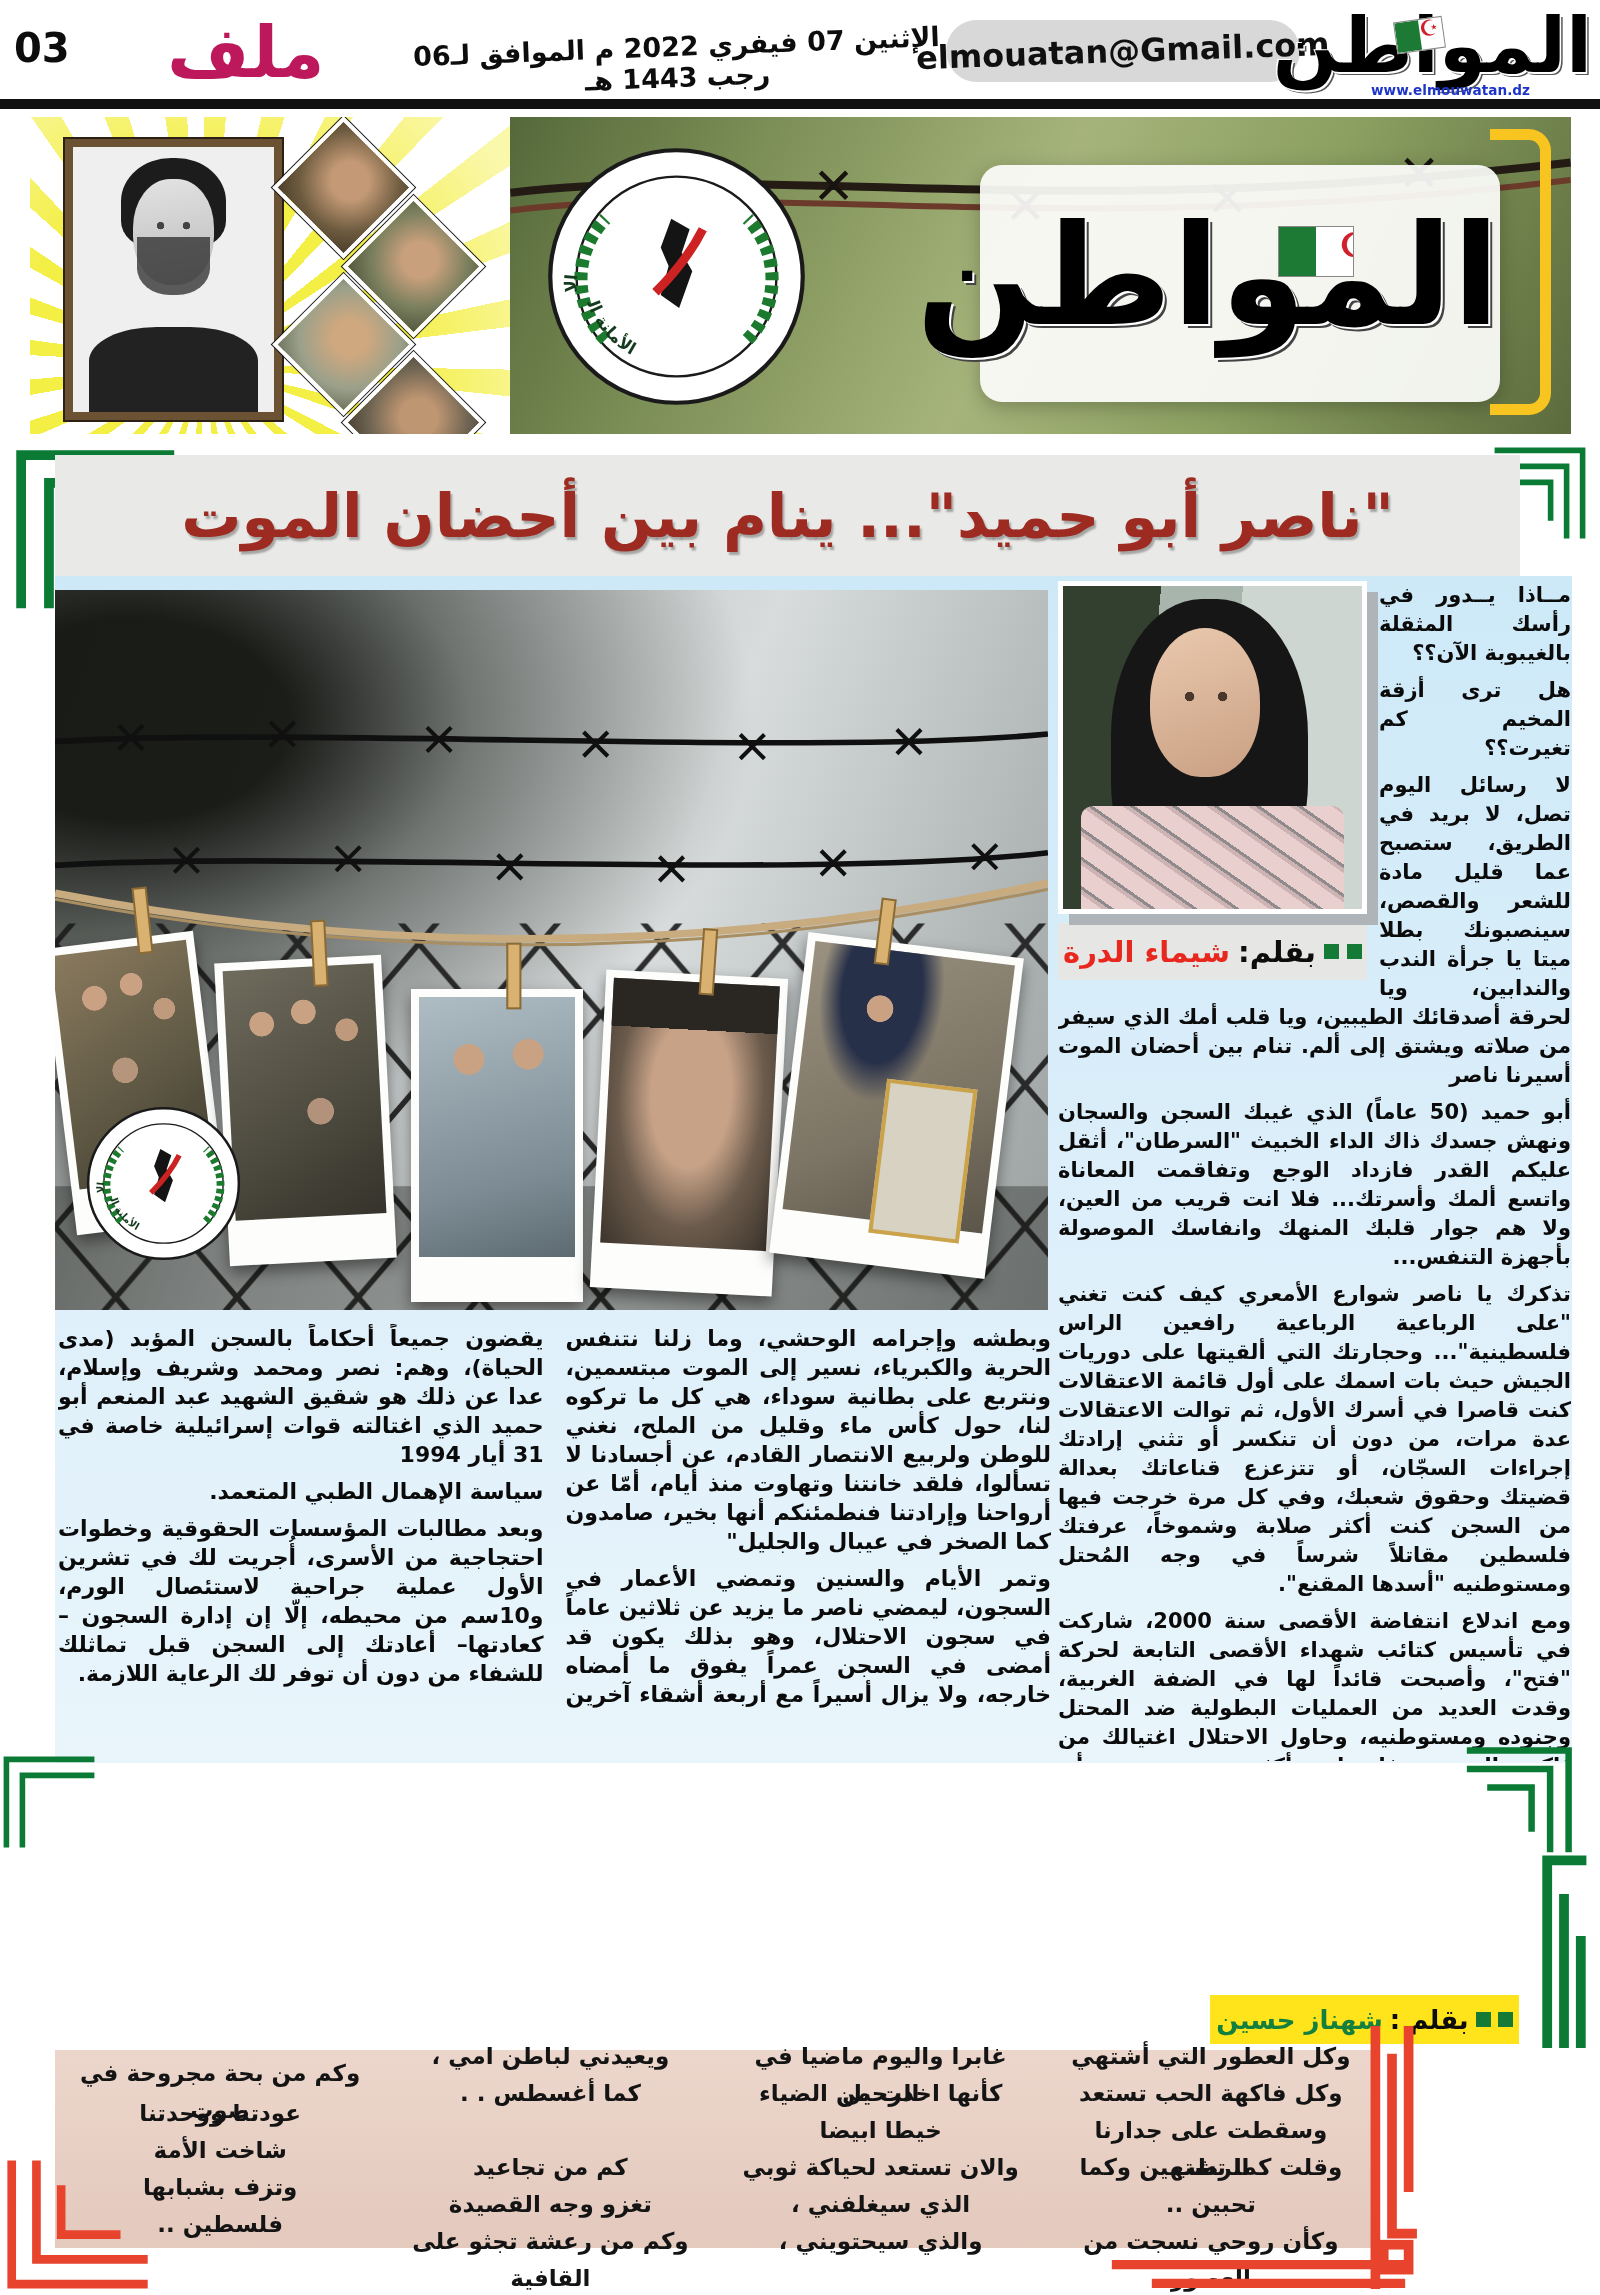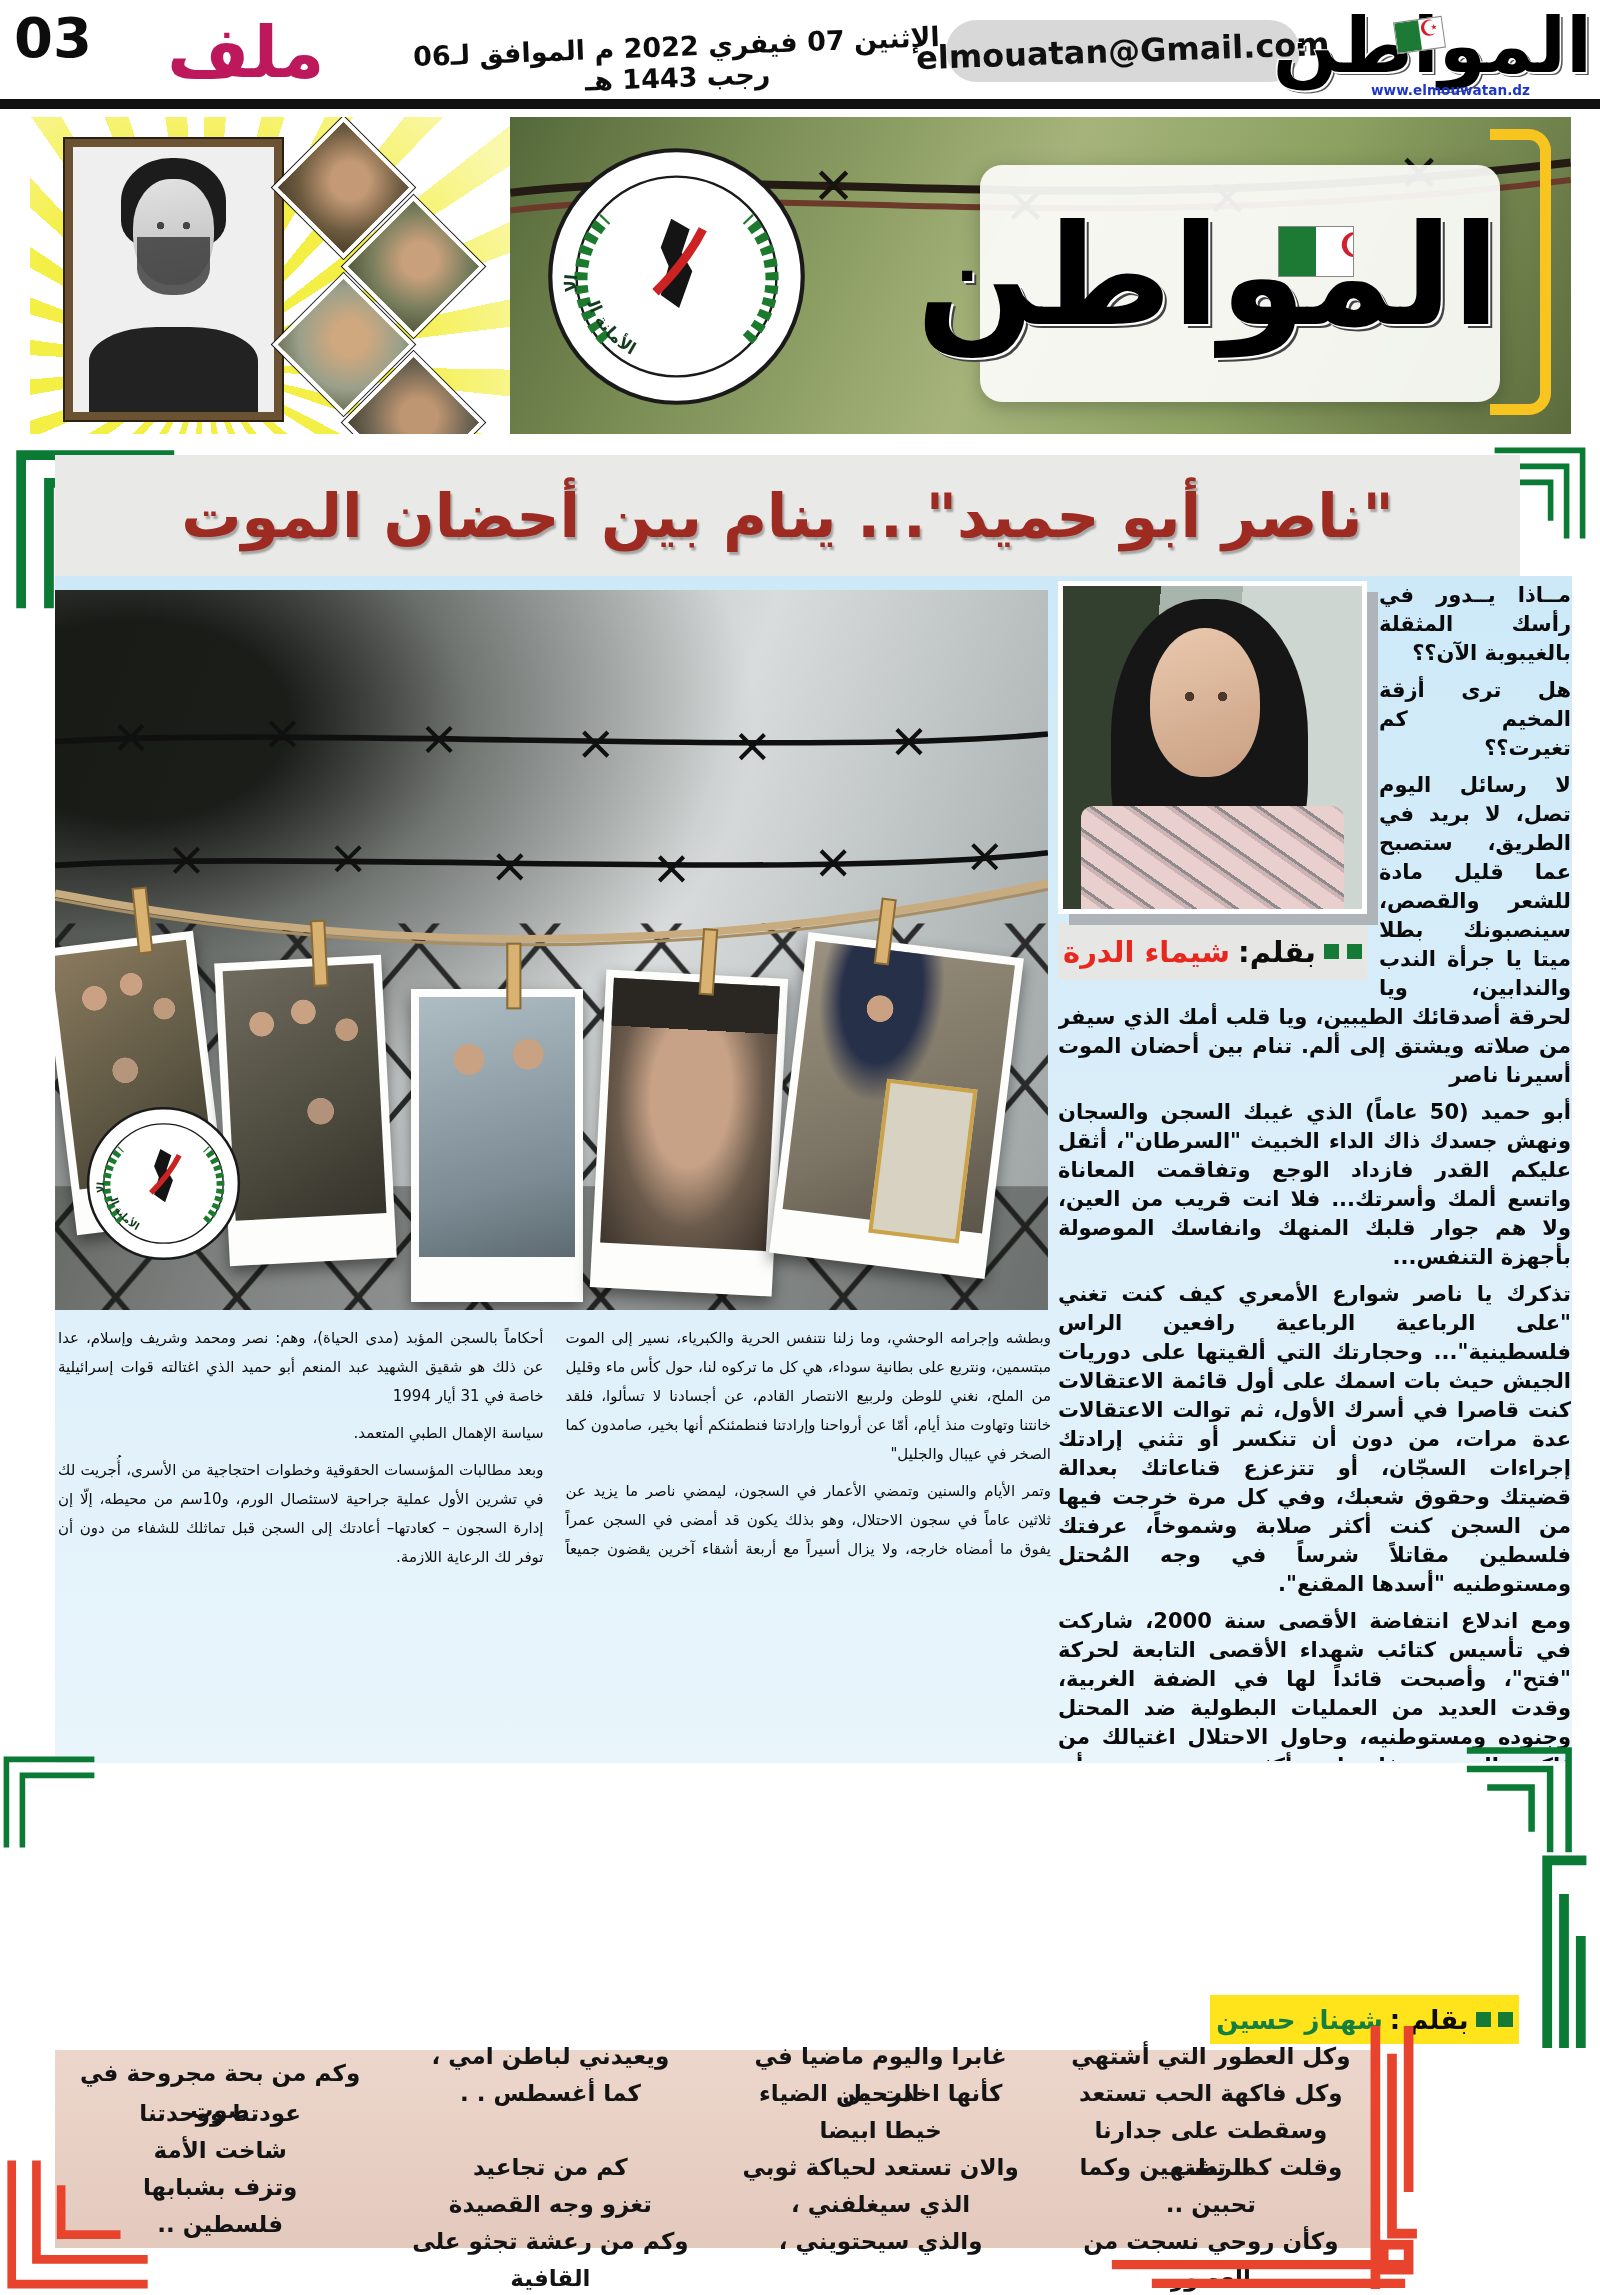--- a/index.html
+++ b/index.html
@@ -3,21 +3,21 @@
 <meta charset="utf-8">
 <style>
   * { margin:0; padding:0; box-sizing:border-box; }
   html,body { background:#ffffff; }
   body { width:1600px; height:2295px; position:relative; overflow:hidden;
          font-family:"DejaVu Sans", sans-serif; }
   .page { position:absolute; inset:0; background:#fff; }
 
   
   .hdr { position:absolute; left:0; top:0; width:1600px; height:99px; background:#fff; }
-  .pagenum { position:absolute; left:14px; top:5px; font-size:56px; font-weight:900; color:#0d0d0d; }
+  .pagenum { position:absolute; left:14px; top:25px; font-size:40px; font-weight:900; color:#0d0d0d; }
   .sectionlbl { position:absolute; left:167px; top:11px; font-size:71px; font-weight:900; color:#be185d; }
   .dateline { position:absolute; left:394px; top:31px; width:566px; font-size:27px; font-weight:800;
               color:#0d0d0d; direction:rtl; text-align:center; transform:rotate(-2.2deg); }
   .email-pill { position:absolute; left:946px; top:20px; width:354px; height:62px; background:#d8d8d8;
                 border-radius:32px; display:flex; align-items:center; justify-content:center; }
   .email-pill span { font-size:32px; font-weight:900; color:#101010; transform:rotate(-2deg); }
   .brandhead { position:absolute; left:1309px; top:0; width:283px; height:99px; text-align:center; }
   .brandhead .btxt { font-size:76px; font-weight:900; color:#000; line-height:91px;
                      text-shadow:1.5px 1.5px 0 #fff, -1.5px -1.5px 0 #fff, 3px 3px 0 #555; }
   .flag { position:absolute; width:49px; height:32px; border:1.5px solid #888; overflow:hidden; background:#fff; }
@@ -101,21 +101,21 @@
   .sq { width:15px; height:15px; background:#157a36; display:inline-block; }
   .byline-bar .lbl, .poem-byline .lbl { font-size:29px; font-weight:700; color:#0d0d0d; }
   .byline-bar .nm { font-size:29px; font-weight:900; color:#e8281e; }
   .q { font-size:29px; font-weight:900; color:#0d0d0d; line-height:39px; margin-bottom:23px; text-align:right; }
   .bodytext p { font-size:21px; font-weight:700; color:#0b0b0b; line-height:29px;
                 text-align:justify; margin-bottom:8px; }
 
   
   .bottomcols { position:absolute; left:3px; top:748px; width:993px; height:435px;
                 columns:2; column-gap:22px; direction:rtl; overflow:hidden; }
-  .bottomcols p { font-size:15px; font-weight:400; color:#0b0b0b; line-height:29px; text-align:justify; margin-bottom:8px; }
+  .bottomcols p { font-size:22px; font-weight:700; color:#0b0b0b; line-height:29px; text-align:justify; margin-bottom:8px; }
 
   
   .poem-title-box { position:absolute; left:55px; top:1829px; width:1465px; height:134px;
       background:linear-gradient(90deg,#d7ab9c 0%, #efdcd4 18%, #fdfbfa 42%, #fdfbfa 58%, #f0ded6 82%, #d7ab9c 100%);
       display:flex; align-items:center; justify-content:center;
       box-shadow:0 13px 13px -5px rgba(70,70,70,.6); }
   .poem-title-box span { font-size:87px; font-weight:900; color:#a1291c; letter-spacing:3px; }
   .poem-byline { position:absolute; left:1210px; top:1995px; width:309px; height:49px; background:#ffe41c;
                  display:flex; align-items:center; justify-content:center; gap:7px; direction:rtl; }
   .poem-byline .lbl { font-size:26px; }

